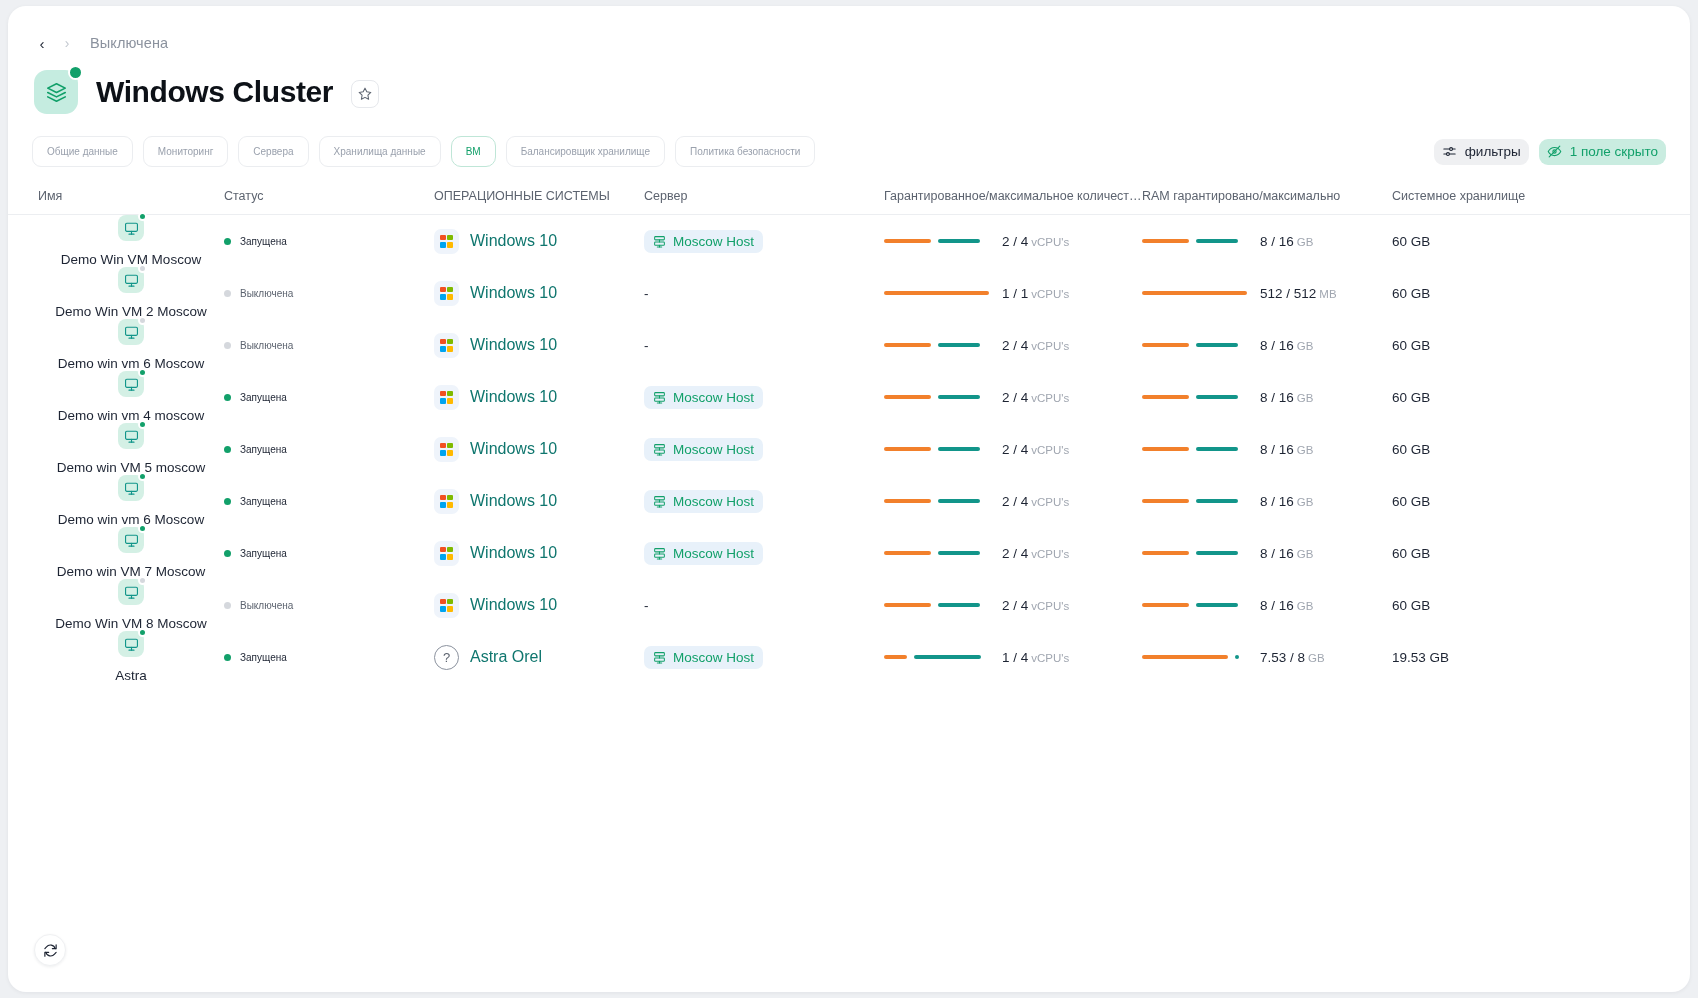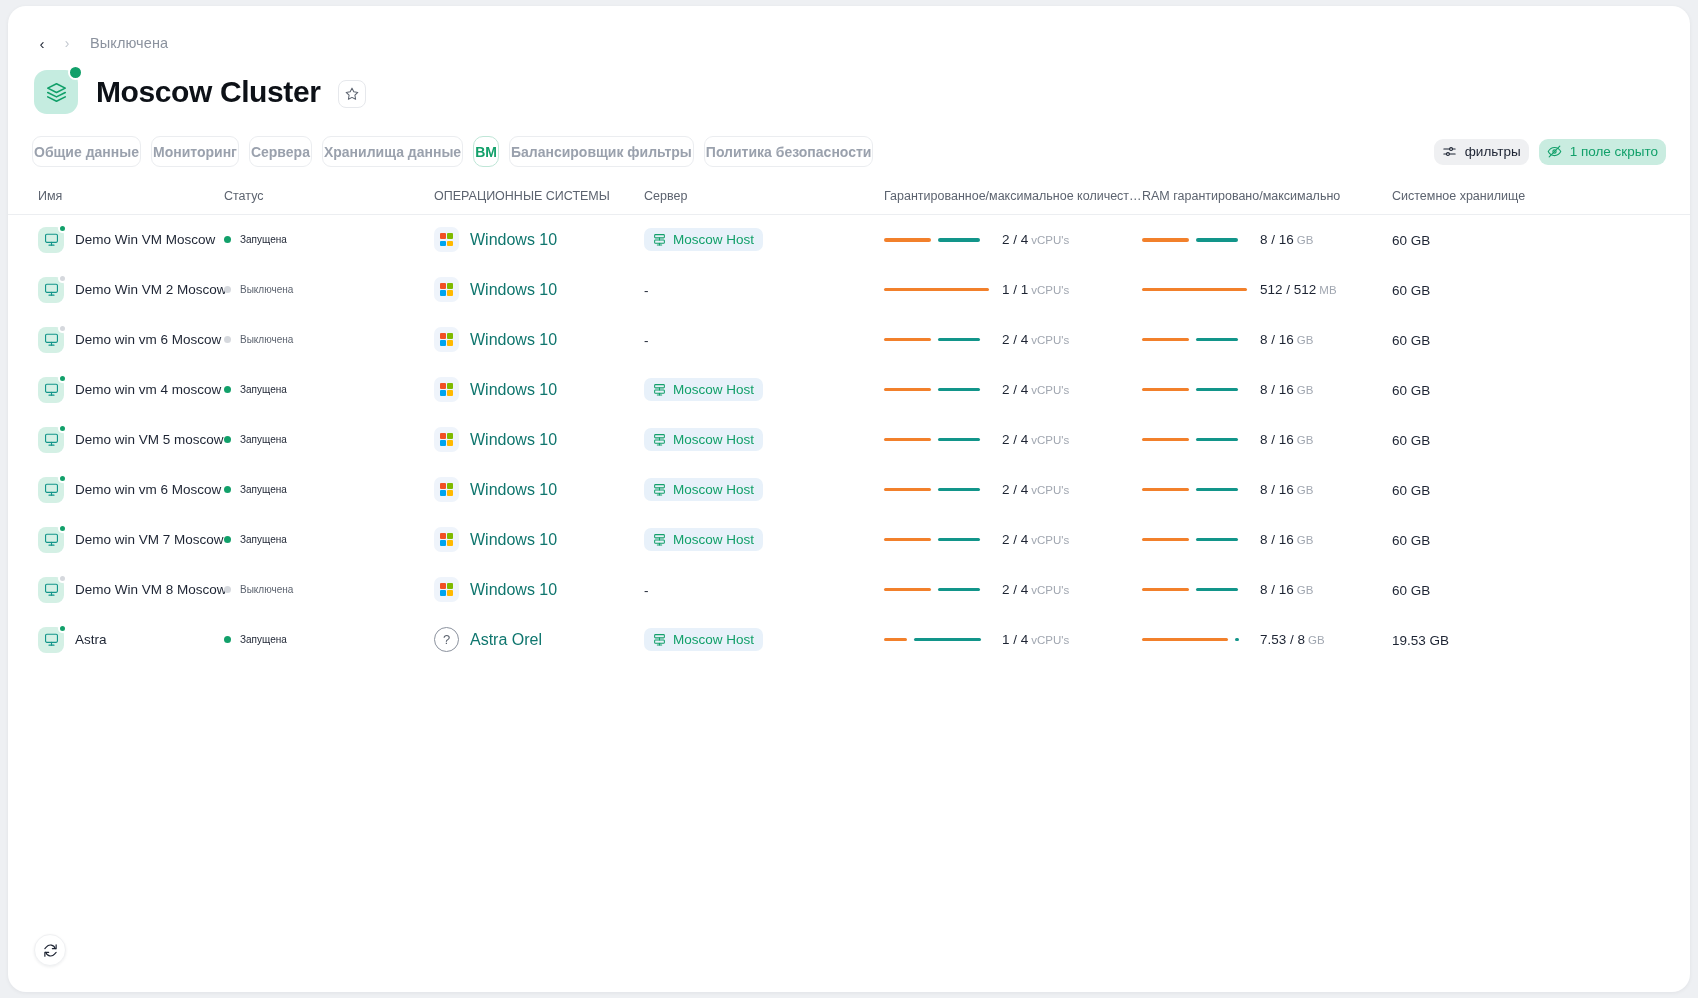--- a/index.html
+++ b/index.html
@@ -109,31 +109,30 @@
 
   
   .tabs-row {
     display: flex;
     align-items: center;
     padding: 22px 24px 0 24px;
     gap: 10px;
   }
   .tab {
     height: 31px;
-    padding: 0 1px;
+    padding: 0 14px;
     border: 1px solid #ebedf0;
     border-radius: 9px;
     background: #fff;
     color: #9aa1ad;
-    font-size: 14px;
+    font-size: 10px;
     display: flex;
     align-items: center;
     white-space: nowrap;
     cursor: pointer;
-    font-weight: bold;
   }
   .tab.active {
     color: #12a06a;
     border-color: #bfe6d7;
     border-radius: 10px;
   }
   .tabs-spacer { flex: 1 1 auto; }
 
   .tool-btn {
     height: 26px;
@@ -179,21 +178,21 @@
   tbody tr { height: 50px; }
   tbody td {
     font-size: 14px;
     color: #1d2433;
     vertical-align: middle;
     padding: 0;
   }
   td.c-name { padding-left: 30px !important; }
 
   
-  .vm-name-cell { display: flex; align-items: center; gap: 11px; }
+  .vm-name-cell { display: flex; align-items: center; gap: 11px; flex-direction: column; }
   .vm-icon-wrap { position: relative; width: 26px; height: 26px; flex: 0 0 26px; }
   .vm-tile {
     width: 26px; height: 26px; border-radius: 8px;
     background: #d4f0e5;
     display: flex; align-items: center; justify-content: center;
   }
   .vm-dot {
     position: absolute; right: -3px; top: -3px;
     width: 9px; height: 9px; border-radius: 50%;
     border: 2px solid #ffffff;
@@ -295,35 +294,35 @@
     <div class="cluster-badge">
       <div class="cluster-tile">
         <svg width="21" height="21" viewBox="0 0 24 24" fill="none" stroke="#12a06a" stroke-width="1.9" stroke-linecap="round" stroke-linejoin="round">
           <polygon points="12 2 2 7 12 12 22 7 12 2"></polygon>
           <polyline points="2 17 12 22 22 17"></polyline>
           <polyline points="2 12 12 17 22 12"></polyline>
         </svg>
       </div>
       <div class="cluster-dot"></div>
     </div>
-    <div class="page-title">Moscow Cluster</div>
+    <div class="page-title">Windows Cluster</div>
     <div class="star-btn">
       <svg width="14" height="14" viewBox="0 0 24 24" fill="none" stroke="#5c636f" stroke-width="1.8" stroke-linecap="round" stroke-linejoin="round">
         <polygon points="12 2 15.09 8.26 22 9.27 17 14.14 18.18 21.02 12 17.77 5.82 21.02 7 14.14 2 9.27 8.91 8.26 12 2"></polygon>
       </svg>
     </div>
   </div>
 
   <div class="tabs-row">
     <div class="tab">Общие данные</div>
     <div class="tab">Мониторинг</div>
     <div class="tab">Сервера</div>
     <div class="tab">Хранилища данные</div>
     <div class="tab active">ВМ</div>
-    <div class="tab">Балансировщик фильтры</div>
+    <div class="tab">Балансировщик хранилище</div>
     <div class="tab">Политика безопасности</div>
 
     <div class="tabs-spacer"></div>
 
     <div class="tool-btn filters">
       <svg width="15" height="15" viewBox="0 0 24 24" fill="none" stroke="#1d2433" stroke-width="1.8" stroke-linecap="round">
         <line x1="3" y1="8" x2="12" y2="8"></line>
         <line x1="17" y1="8" x2="21" y2="8"></line>
         <line x1="3" y1="16" x2="7" y2="16"></line>
         <line x1="12" y1="16" x2="21" y2="16"></line>

